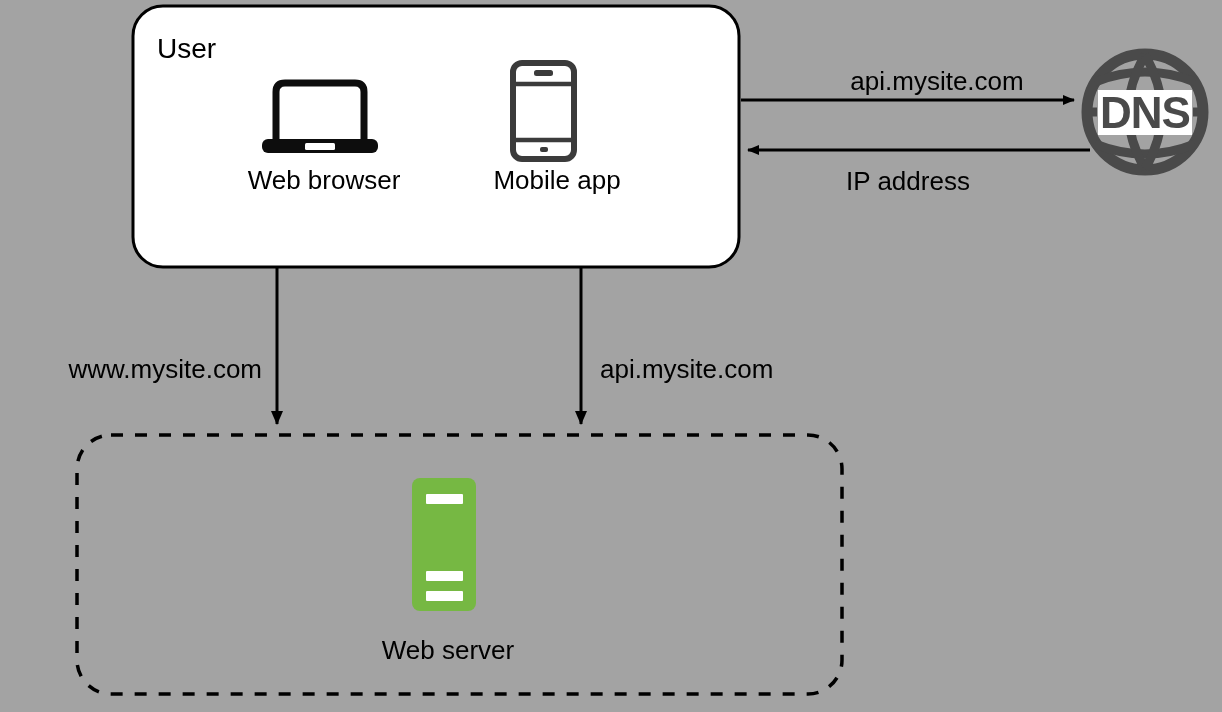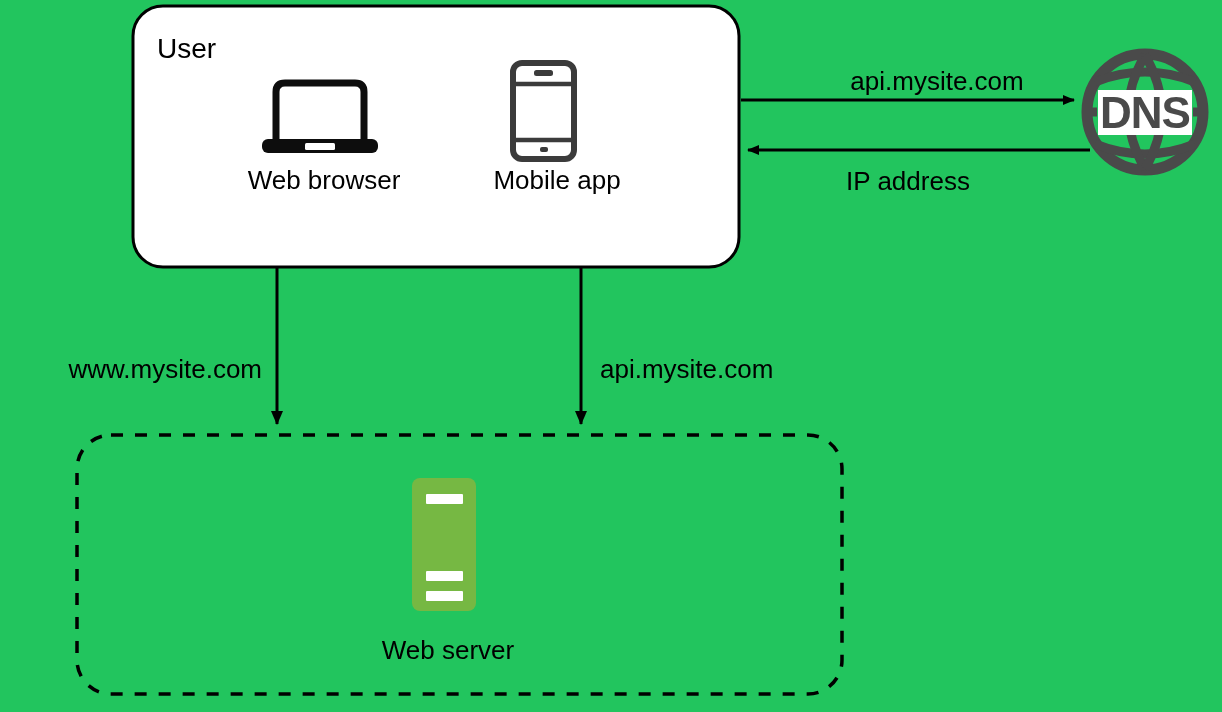--- a/index.html
+++ b/index.html
@@ -9,21 +9,21 @@
     background: #ffffff;
   }
   body {
     font-family: "Liberation Sans", sans-serif;
     color: #000000;
   }
   #diagram-root {
     position: relative;
     width: 1222px;
     height: 712px;
-    background: #22c55e;
+    background: #a3a3a3;
     overflow: hidden;
   }
   #diagram-svg {
     position: absolute;
     top: 0;
     left: 0;
     width: 1222px;
     height: 712px;
     display: block;
   }

